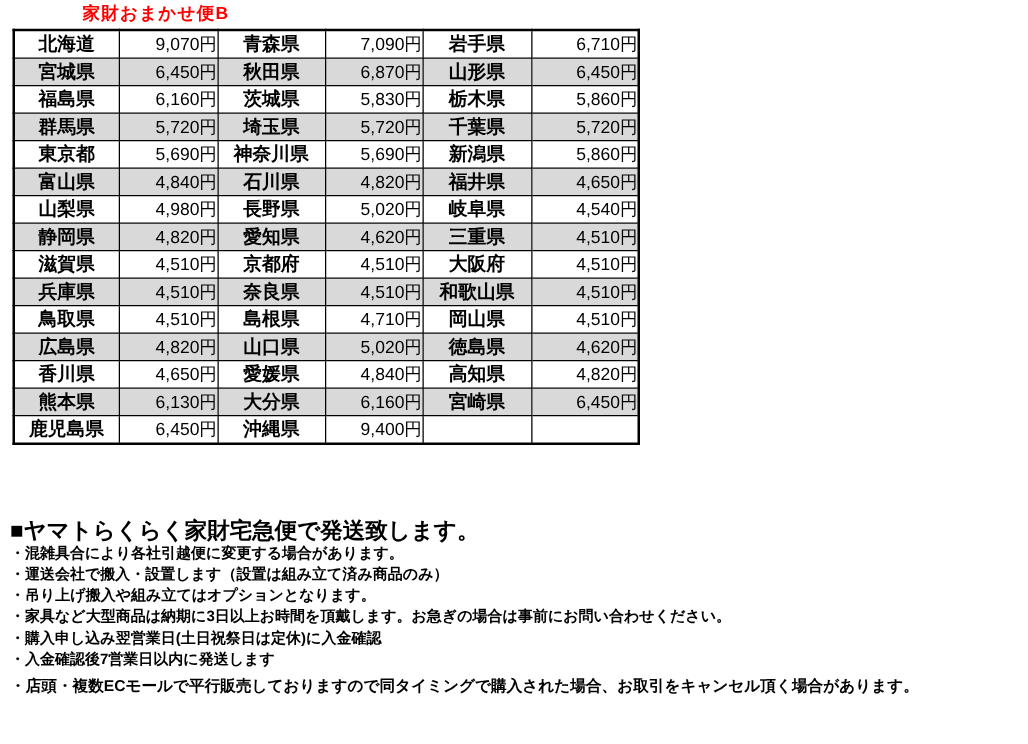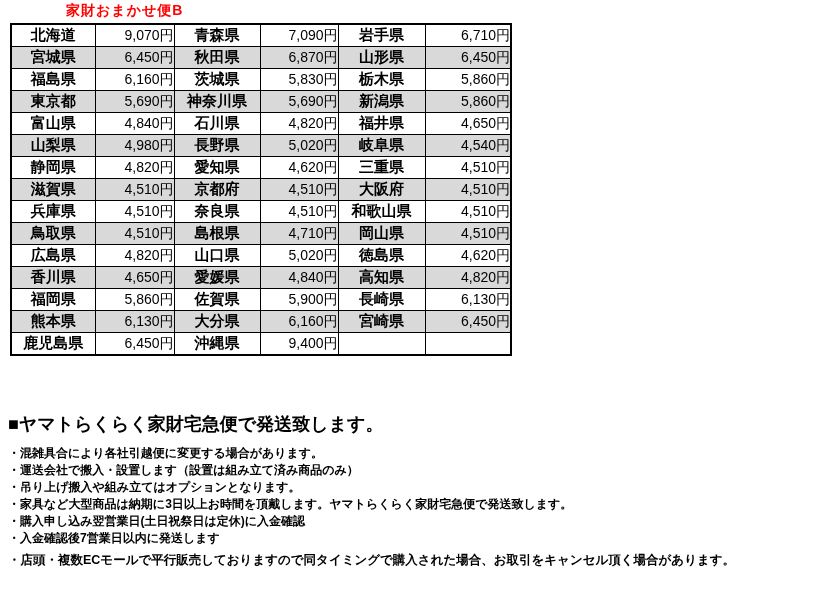--- a/index.html
+++ b/index.html
@@ -60,21 +60,20 @@
   .notes {
     position: absolute;
     left: 8px;
     top: 414px;
     width: 810px;
   }
   .notes-heading {
     font-size: 18px;
     font-weight: bold;
     line-height: 20px;
-    margin-bottom: 11px;
     white-space: nowrap;
   }
   .bullet {
     font-size: 12px;
     font-weight: bold;
     line-height: 17px;
     white-space: nowrap;
   }
   .footnote {
     margin-top: 6px;
@@ -119,20 +118,28 @@
         </tr>
         <tr>
           <td class="pref">福島県</td>
           <td class="price">6,160円</td>
           <td class="pref">茨城県</td>
           <td class="price">5,830円</td>
           <td class="pref">栃木県</td>
           <td class="price">5,860円</td>
         </tr>
         <tr>
+          <td class="pref">群馬県</td>
+          <td class="price">5,720円</td>
+          <td class="pref">埼玉県</td>
+          <td class="price">5,720円</td>
+          <td class="pref">千葉県</td>
+          <td class="price">5,720円</td>
+        </tr>
+        <tr>
           <td class="pref">東京都</td>
           <td class="price">5,690円</td>
           <td class="pref">神奈川県</td>
           <td class="price">5,690円</td>
           <td class="pref">新潟県</td>
           <td class="price">5,860円</td>
         </tr>
         <tr>
           <td class="pref">富山県</td>
           <td class="price">4,840円</td>
@@ -191,28 +198,20 @@
         </tr>
         <tr>
           <td class="pref">香川県</td>
           <td class="price">4,650円</td>
           <td class="pref">愛媛県</td>
           <td class="price">4,840円</td>
           <td class="pref">高知県</td>
           <td class="price">4,820円</td>
         </tr>
         <tr>
-          <td class="pref">福岡県</td>
-          <td class="price">5,860円</td>
-          <td class="pref">佐賀県</td>
-          <td class="price">5,900円</td>
-          <td class="pref">長崎県</td>
-          <td class="price">6,130円</td>
-        </tr>
-        <tr>
           <td class="pref">熊本県</td>
           <td class="price">6,130円</td>
           <td class="pref">大分県</td>
           <td class="price">6,160円</td>
           <td class="pref">宮崎県</td>
           <td class="price">6,450円</td>
         </tr>
         <tr>
           <td class="pref">鹿児島県</td>
           <td class="price">6,450円</td>
@@ -223,20 +222,20 @@
         </tr>
       </tbody>
   </table>
 
   <div class="notes">
     <div class="notes-heading">■ヤマトらくらく家財宅急便で発送致します。</div>
     <div>
         <div class="bullet">・混雑具合により各社引越便に変更する場合があります。</div>
         <div class="bullet">・運送会社で搬入・設置します（設置は組み立て済み商品のみ）</div>
         <div class="bullet">・吊り上げ搬入や組み立てはオプションとなります。</div>
-        <div class="bullet">・家具など大型商品は納期に3日以上お時間を頂戴します。ヤマトらくらく家財宅急便で発送致します。</div>
+        <div class="bullet">・家具など大型商品は納期に3日以上お時間を頂戴します。お急ぎの場合は事前にお問い合わせください。</div>
         <div class="bullet">・購入申し込み翌営業日(土日祝祭日は定休)に入金確認</div>
         <div class="bullet">・入金確認後7営業日以内に発送します</div>
       </div>
     <div class="footnote">・店頭・複数ECモールで平行販売しておりますので同タイミングで購入された場合、お取引をキャンセル頂く場合があります。</div>
   </div>
 
 </div>
 
 </body></html>

